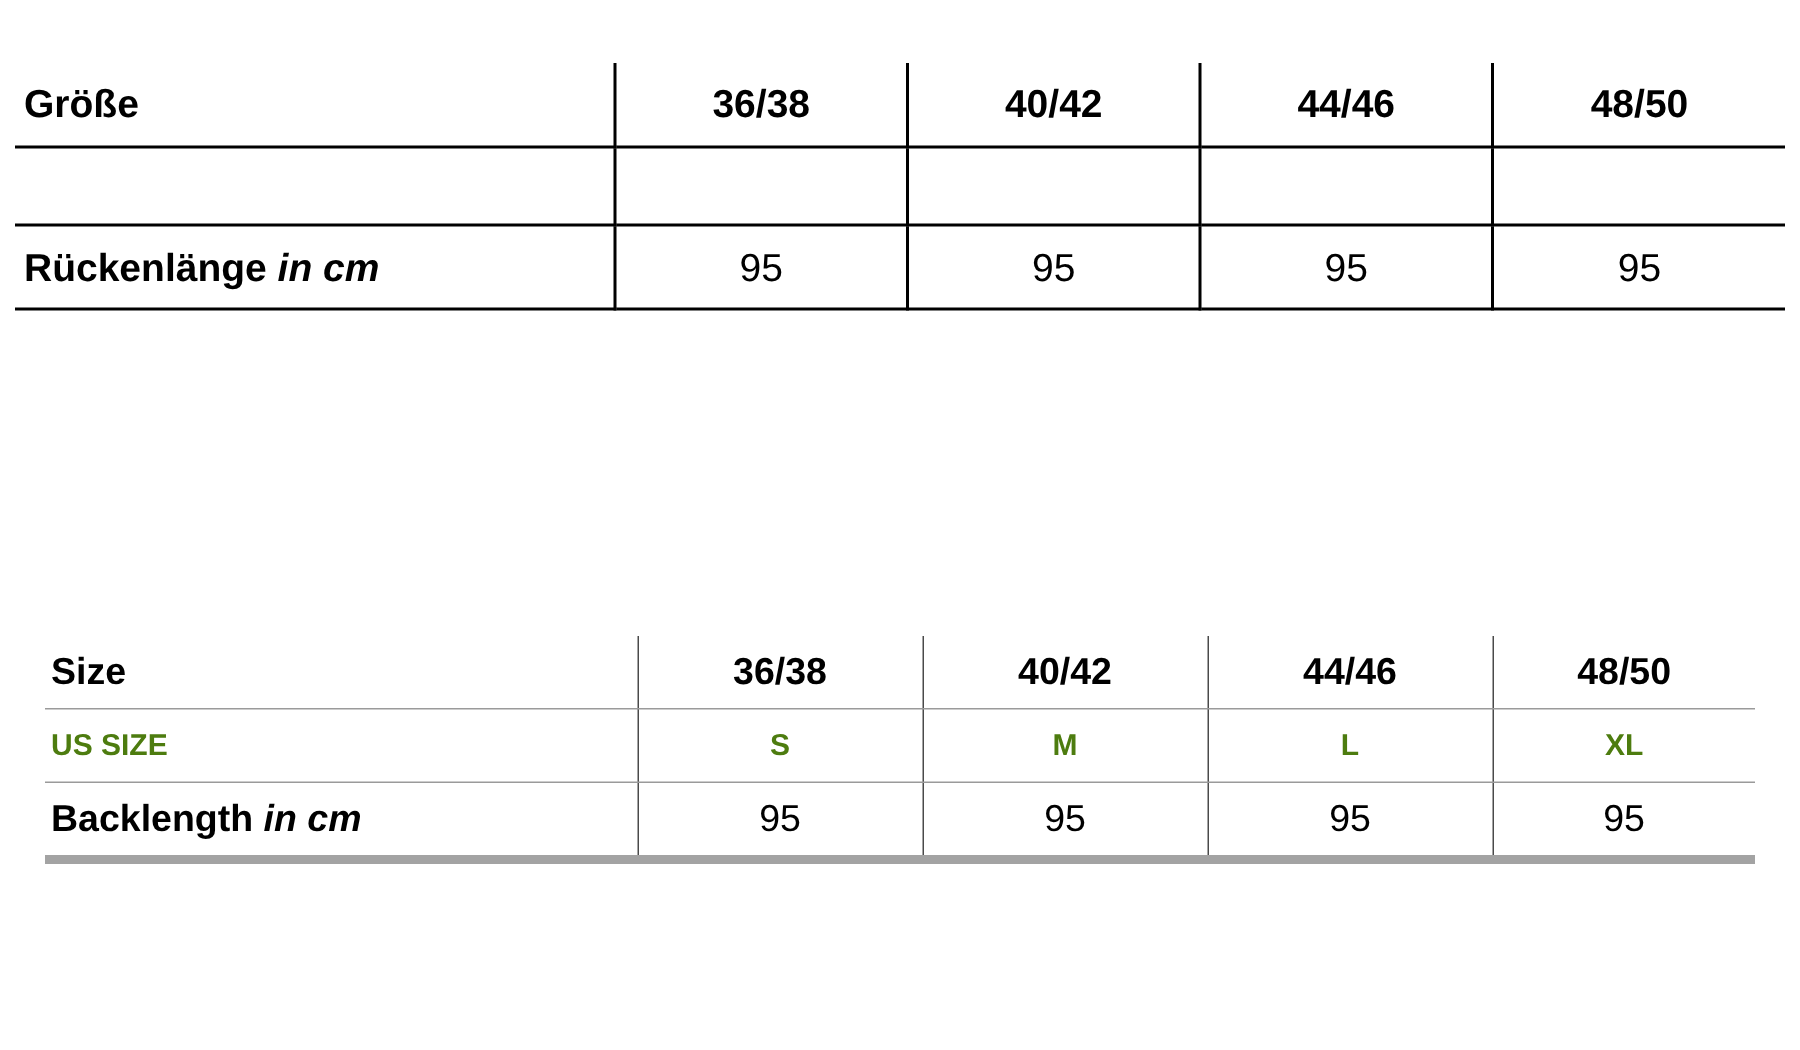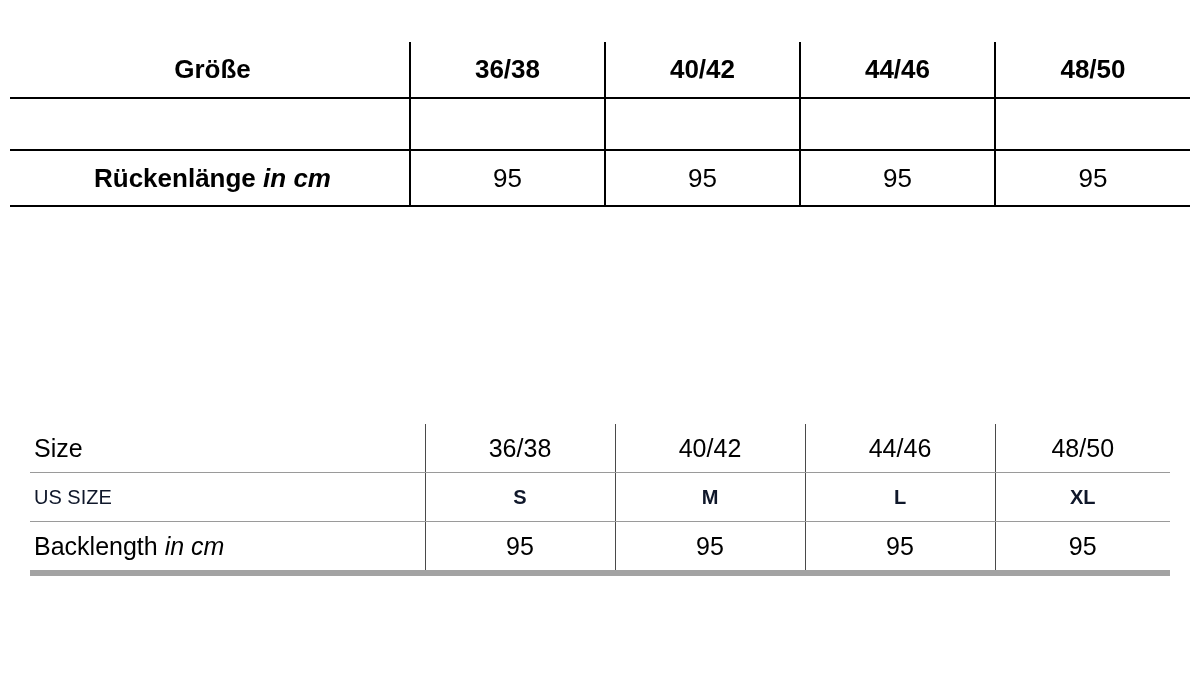--- a/index.html
+++ b/index.html
@@ -43,21 +43,21 @@
   }
   .table-de .row-blank td {
     height: 50px;
     border-bottom: 2px solid #000;
   }
   .table-de .row-data td {
     height: 54px;
     border-bottom: 2px solid #000;
   }
   .table-de .label {
-    text-align: center;
+    text-align: left;
     padding-left: 6px;
     border-right: 2px solid #000;
   }
   .table-de .val {
     text-align: center;
     border-right: 2px solid #000;
   }
   .table-de .val.last {
     border-right: none;
   }
@@ -75,31 +75,31 @@
     left: 30px;
     top: 424px;
     width: 1140px;
     border-collapse: collapse;
     table-layout: fixed;
   }
   .table-en td {
     padding: 0;
     margin: 0;
     vertical-align: middle;
-    font-weight: normal;
+    font-weight: bold;
     font-size: 25px;
   }
   .table-en .row-head td {
     height: 48px;
     border-bottom: 1px solid #9a9a9a;
   }
   .table-en .row-us td {
     height: 48px;
     border-bottom: 1px solid #9a9a9a;
-    color: #0f172a;
+    color: #4d7c0f;
     font-size: 20px;
   }
   .table-en .row-data td {
     height: 48px;
     border-bottom: 1px solid #4a4a4a;
   }
   .table-en .row-data.last td {
     border-bottom: 6px solid #a3a3a3;
   }
   .table-en .label {

